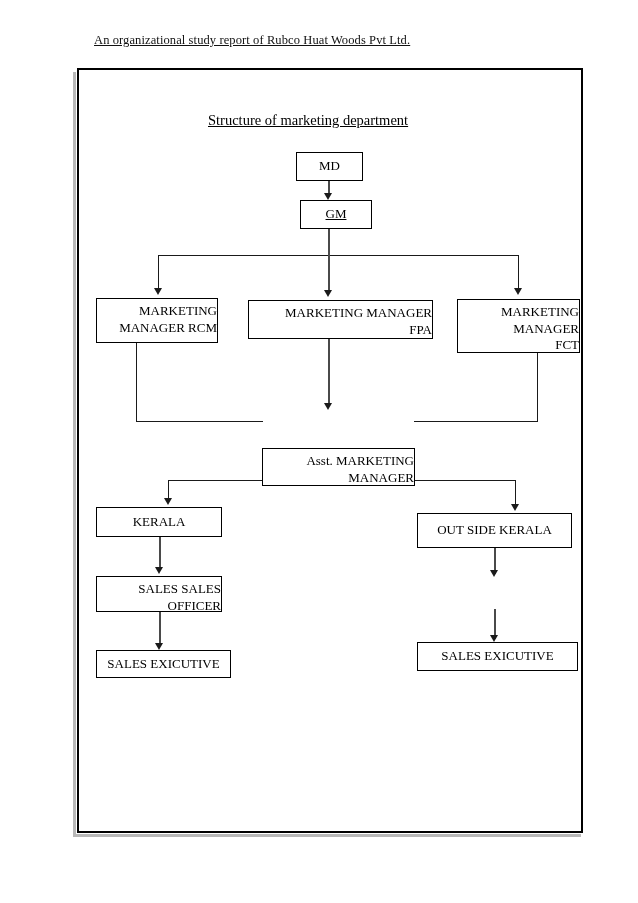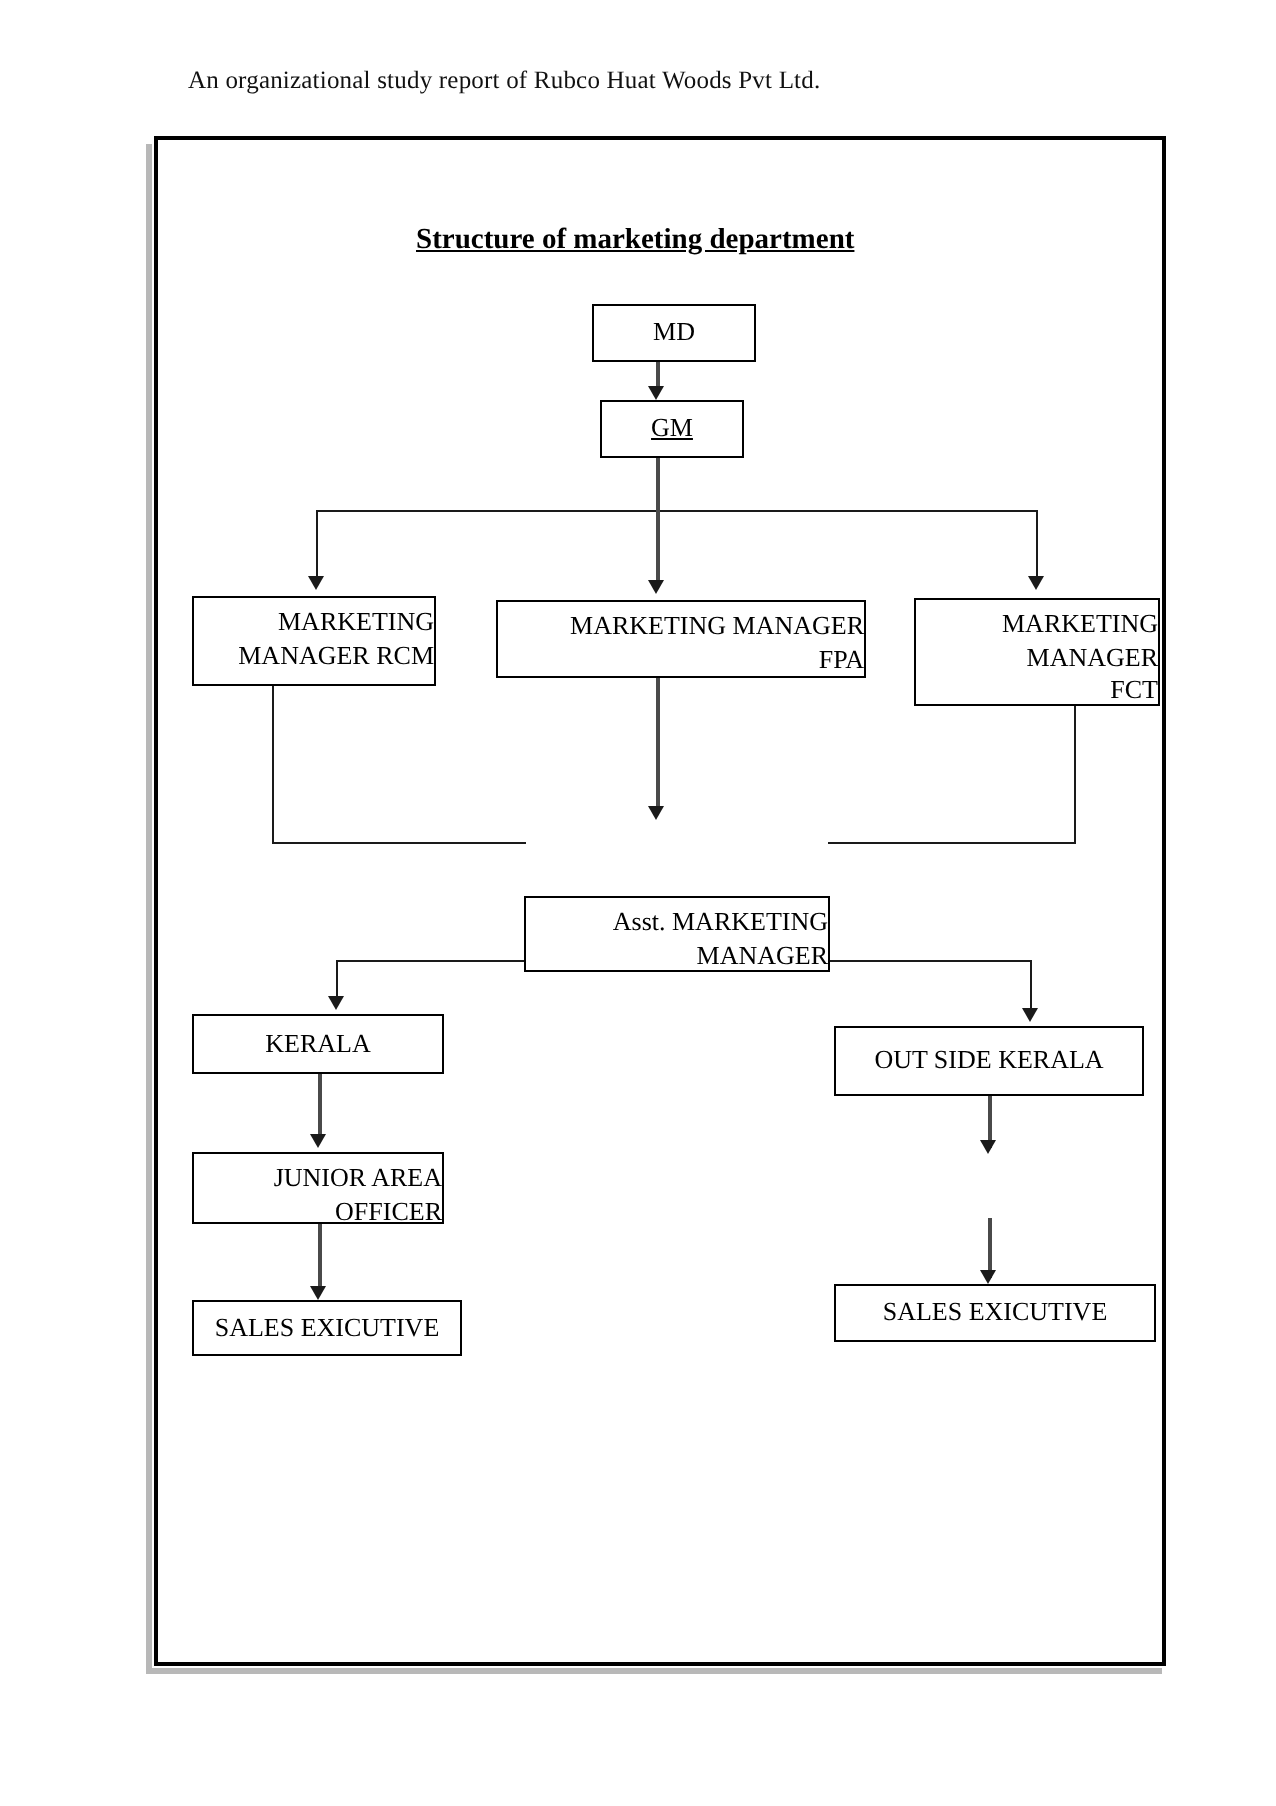--- a/index.html
+++ b/index.html
@@ -19,20 +19,21 @@
   }
   
   #header-text {
     position: absolute;
     left: 94px;
     top: 33px;
     font-size: 12.5px;
     color: #111111;
     white-space: nowrap;
     letter-spacing: 0.1px;
+    text-decoration: underline;
   }
   
   #page-frame {
     position: absolute;
     left: 77px;
     top: 68px;
     width: 506px;
     height: 765px;
     border: 2.5px solid #000000;
     box-sizing: border-box;
@@ -48,21 +49,21 @@
     border-bottom: 3px solid #b8b8b8;
     box-sizing: border-box;
     background: transparent;
   }
   
   #chart-title {
     position: absolute;
     left: 208px;
     top: 112px;
     font-size: 14.5px;
-    font-weight: bold;
+    font-weight: normal;
     color: #000000;
     text-decoration: underline;
     white-space: nowrap;
   }
   
   .node {
     position: absolute;
     box-sizing: border-box;
     border: 1.3px solid #000000;
     background: #ffffff;
@@ -155,21 +156,21 @@
 
   <div class="vline" style="left:159px; top:612px; height:34px;"></div>
   <div class="arrow" style="left:155px; top:643px;"></div>
 
   <div class="vline" style="left:494px; top:548px; height:26px;"></div>
   <div class="arrow" style="left:490px; top:570px;"></div>
 
   <div class="vline" style="left:494px; top:609px; height:30px;"></div>
   <div class="arrow" style="left:490px; top:635px;"></div>
 
-  <div class="node center" style="left:296px; top:152px; width:82px; height:29px;text-align:right;">
+  <div class="node center" style="left:296px; top:152px; width:67px; height:29px;text-align:right;">
     <span class="label">MD</span>
   </div>
 
   <div class="node center" style="left:300px; top:200px; width:72px; height:29px;text-decoration:underline;">
     <span class="label">GM</span>
   </div>
 
   <div class="node lefttop" style="left:96px; top:298px; width:122px; height:45px;">
     <span class="label">MARKETING
 MANAGER  RCM</span>
@@ -193,21 +194,21 @@
 
   <div class="node center" style="left:96px; top:507px; width:126px; height:30px;">
     <span class="label">KERALA</span>
   </div>
 
   <div class="node center" style="left:417px; top:513px; width:155px; height:35px;">
     <span class="label">OUT SIDE KERALA</span>
   </div>
 
   <div class="node lefttop" style="left:96px; top:576px; width:126px; height:36px;">
-    <span class="label">JUNIOR AREA
+    <span class="label">SALES SALES
 OFFICER</span>
   </div>
 
 
   <div class="node center" style="left:96px; top:650px; width:135px; height:28px;">
     <span class="label">SALES EXICUTIVE</span>
   </div>
 
   <div class="node center" style="left:417px; top:642px; width:161px; height:29px;">
     <span class="label">SALES EXICUTIVE</span>

